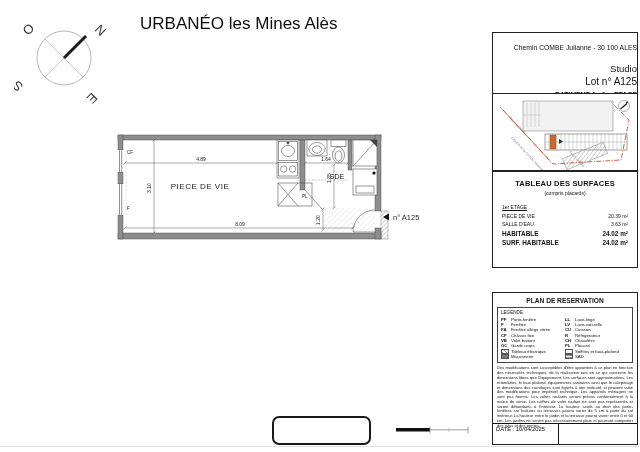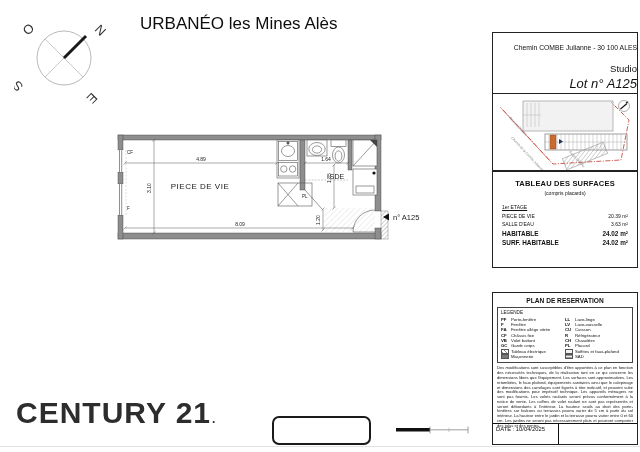--- a/index.html
+++ b/index.html
@@ -11,21 +11,21 @@
   .brand-logo{left:16px;top:396px;font-size:30px;font-weight:700;letter-spacing:1px;color:#2d2d2d;white-space:nowrap;}
   .brand-logo .mark{font-size:12px;font-weight:900;margin-left:1px;}
   .stamp{left:272px;top:416px;width:95px;height:25px;border:2px solid #1a1a1a;border-radius:7px;
          display:flex;align-items:center;justify-content:center;font-size:15px;color:#101010;background:#fff;}
   .page-bottom-line{left:0;top:446px;width:640px;height:1px;background:#e2e2e2;}
   
   .pbox{left:492px;width:146px;border:1px solid #222;background:#fff;box-sizing:border-box;}
   .pbox-header{top:12px;height:81px;text-align:right;margin-top:20px;}
   .hdr-address{font-size:6.8px;margin-top:11px;}
   .hdr-type{font-size:9.5px;margin-top:12px;}
-  .hdr-lot{font-size:13px;margin-top:2px;font-style:italic;}
+  .hdr-lot{font-size:10px;margin-top:2px;}
   .hdr-bldg{font-size:6.8px;font-weight:bold;margin-top:4px;}
   .pbox-siteplan{top:93px;height:78px;}
   .pbox-surfaces{top:171px;height:97px;}
   .srf-title{font-size:7.5px;font-weight:bold;text-align:center;margin-top:7px;letter-spacing:.2px;}
   .srf-sub{font-size:5px;text-align:center;margin-top:2px;}
   .srf-floor{font-size:5px;text-decoration:underline;margin:8px 0 0 9px;}
   .srf-rows{margin:3px 9px 0 9px;}
   .srf-row{display:flex;justify-content:space-between;font-size:5px;margin-top:2px;}
   .srf-row.big{font-size:6.4px;font-weight:bold;margin-top:2.5px;}
   .pbox-reservation{top:292px;height:153px;}
@@ -181,23 +181,20 @@
 
     <text x="110" y="73" font-size="8" letter-spacing="0.5" fill="#1a1a1a" text-anchor="middle">PIECE DE VIE</text>
     <text x="247" y="63" font-size="7" fill="#1a1a1a" text-anchor="middle">SDE</text>
     <text x="37" y="38" font-size="4.5" fill="#222">CF</text>
     <text x="37" y="94" font-size="4.5" fill="#222">F</text>
 
     <path d="M293 101 L299 97.5 L299 104.5 Z" fill="#111"></path>
     <text x="303" y="104" font-size="7.5" fill="#1a1a1a">n° A125</text>
   </svg>
 
-  <div class="abs brand-logo">
-    <span>CENTURY 21</span><span class="mark">.</span>
-  </div>
 
   <div class="abs stamp"></div>
 
   <svg class="abs" style="left:394px;top:424px;" width="80" height="12" viewBox="0 0 80 12">
     <rect x="2" y="4" width="34" height="3.5" fill="#111"></rect>
     <line x1="36" y1="5.8" x2="74" y2="5.8" stroke="#888" stroke-width="0.8"></line>
     <line x1="36" y1="2.5" x2="36" y2="9.5" stroke="#888" stroke-width="0.8"></line>
     <line x1="55" y1="3.8" x2="55" y2="8" stroke="#aaa" stroke-width="0.6"></line>
     <line x1="74" y1="2.5" x2="74" y2="9.5" stroke="#888" stroke-width="0.8"></line>
   </svg>

